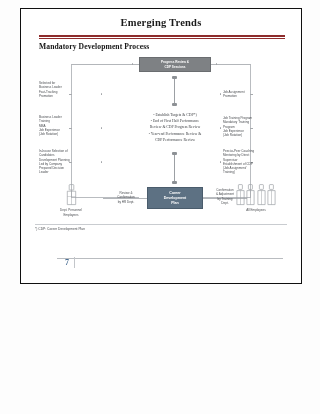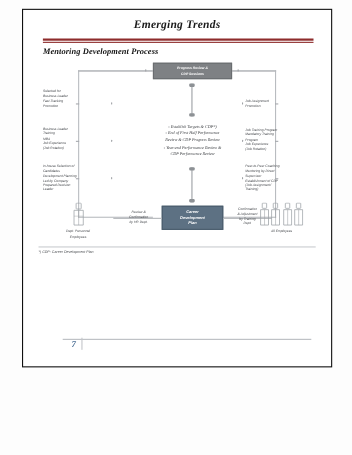--- a/index.html
+++ b/index.html
@@ -3,22 +3,22 @@
 <meta charset="utf-8">
 <style>
   * { margin:0; padding:0; box-sizing:border-box; }
   html,body { width:320px; height:414px; }
   body {
     background:#fdfdfd;
     font-family:"Liberation Serif", serif;
     overflow:hidden;
   }
   .page-frame{
-    position:absolute; left:20px; top:8px; width:282px; height:326px;
-    border:1.6px solid #101010; background:#ffffff;font-style:italic;
+    position:absolute; left:20px; top:8px; width:282px; height:276px;
+    border:1.6px solid #101010; background:#ffffff;
   }
   
   .doc-header{
     position:absolute; left:0; top:8px; width:100%;
     text-align:center;
   }
   .doc-title{
     font-size:10.5px; font-weight:600; letter-spacing:.2px; color:#1a1a1a;
     font-family:"Liberation Serif", serif;
   }
@@ -150,21 +150,21 @@
 <div class="page-frame">
 
   <div class="doc-header">
     <div class="doc-title">Emerging Trends</div>
   </div>
   <div class="rule-wrap">
     <div class="rule-thick"></div>
     <div class="rule-thin"></div>
   </div>
 
-  <div class="section-heading">Mentoring Development Process</div>
+  <div class="section-heading">Mandatory Development Process</div>
 
   <div class="diagram">
 
     <div class="bracket bracket-l"></div>
     <div class="bracket bracket-r"></div>
 
     <div class="topbox">
       <span>Progress Review &amp;</span>
       <span>CDP Sessions</span>
     </div>

